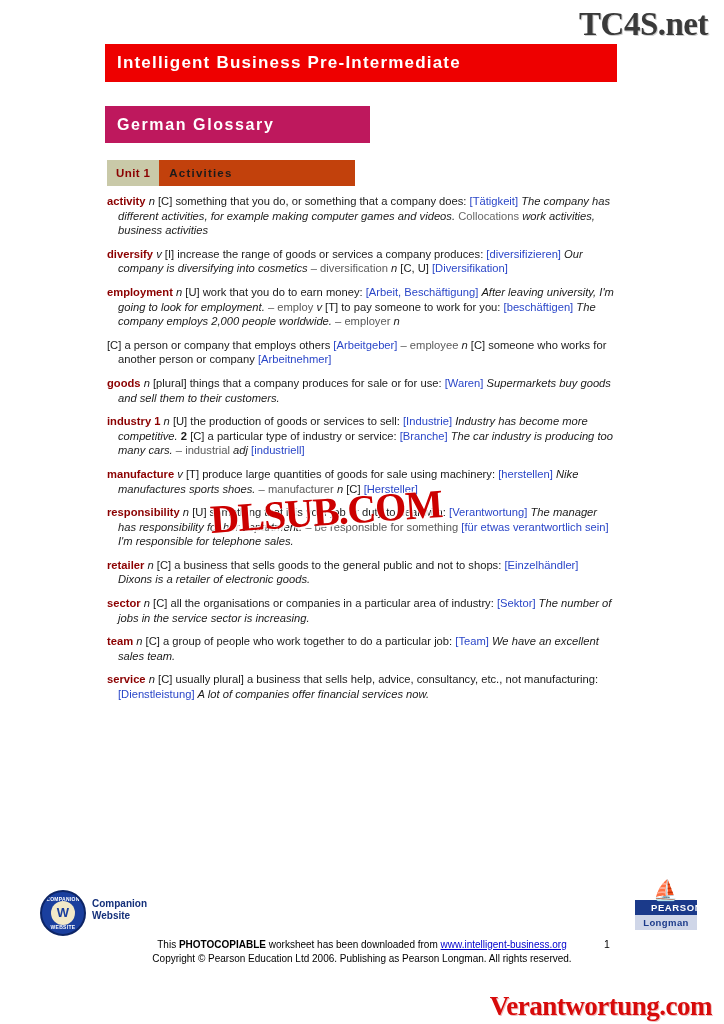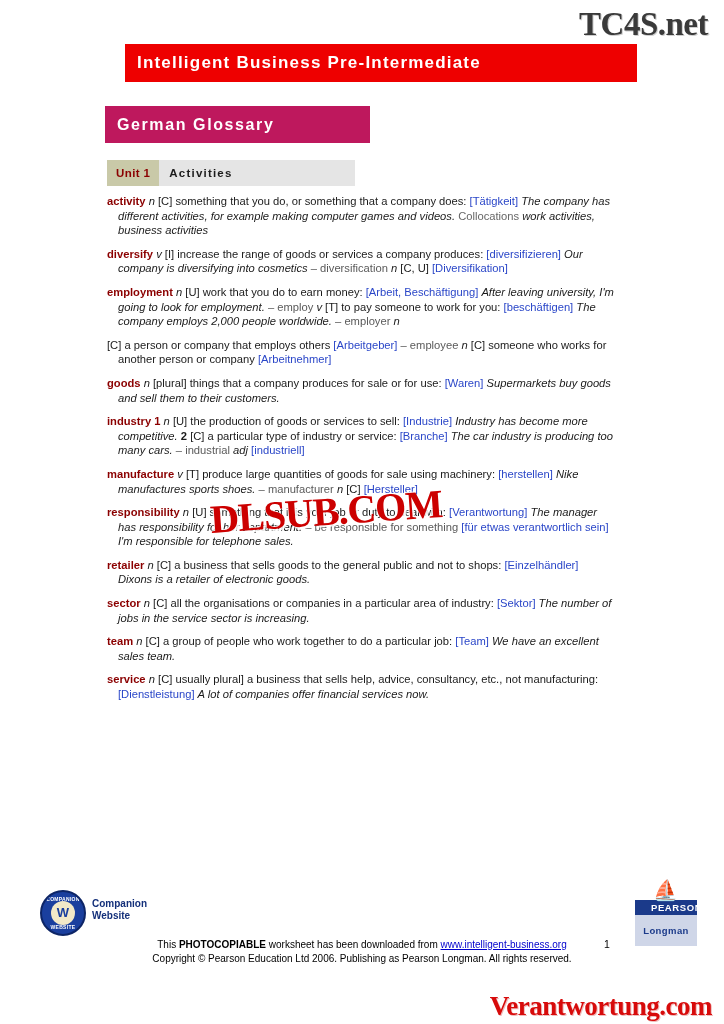--- a/index.html
+++ b/index.html
@@ -73,21 +73,20 @@
     height: 38px;
     background: #ee0000;
     color: #ffffff;
     font-size: 17px;
     font-weight: bold;
     letter-spacing: 1.2px;
     display: flex;
     align-items: center;
     padding-left: 12px;
     box-sizing: border-box;
-    margin-left: 20px;
   }
 
   .subtitle-bar {
     position: absolute;
     left: 105px;
     top: 106px;
     width: 265px;
     height: 37px;
     background: #be185d;
     color: #ffffff;
@@ -113,21 +112,21 @@
     background: #c9c9a8;
     color: #8b0000;
     font-size: 11.5px;
     font-weight: bold;
     letter-spacing: 0.4px;
     display: flex;
     align-items: center;
     padding: 0 9px;
   }
   .unit-name {
-    background: #e5e5e5;
+    background: #c2410c;
     color: #1b1b1b;
     font-size: 11.5px;
     font-weight: bold;
     letter-spacing: 1.2px;
     display: flex;
     align-items: center;
     padding: 0 10px;
     flex: 1;
   }
 
@@ -279,21 +278,21 @@
     font-weight: bold;
     letter-spacing: 0.6px;
     padding: 2px 16px;
   }
   .pearson .long {
     background: #cfd6e8;
     color: #1b3a8a;
     font-size: 9.5px;
     font-weight: bold;
     letter-spacing: 0.4px;
-    padding: 10px 0;
+    padding: 2px 0;
   }
 </style>
 </head>
 <body>
 
 <div class="page">
 
   <div class="title-bar">Intelligent Business Pre-Intermediate</div>
 
   <div class="subtitle-bar">German Glossary</div>

